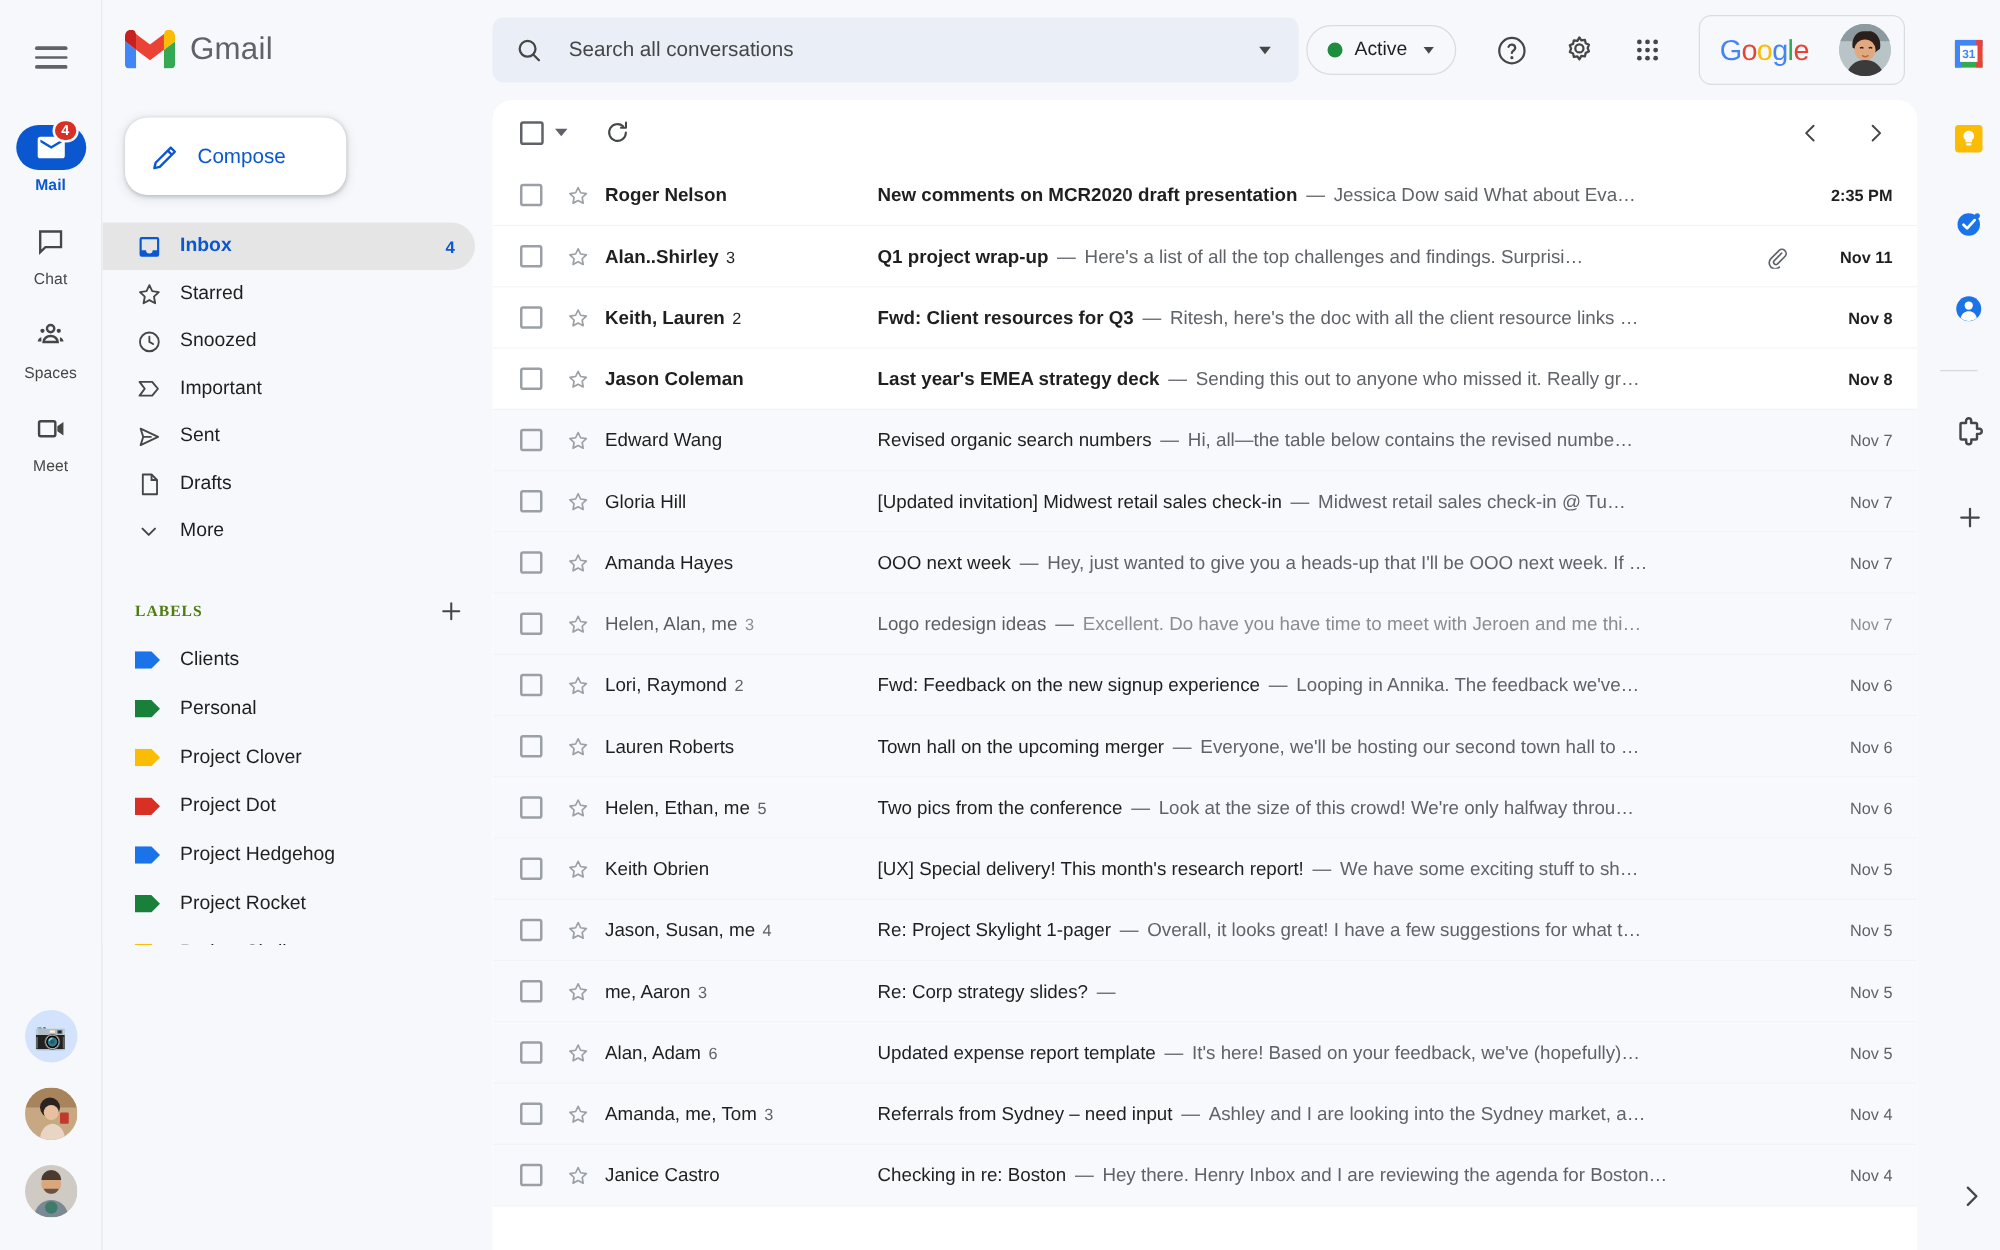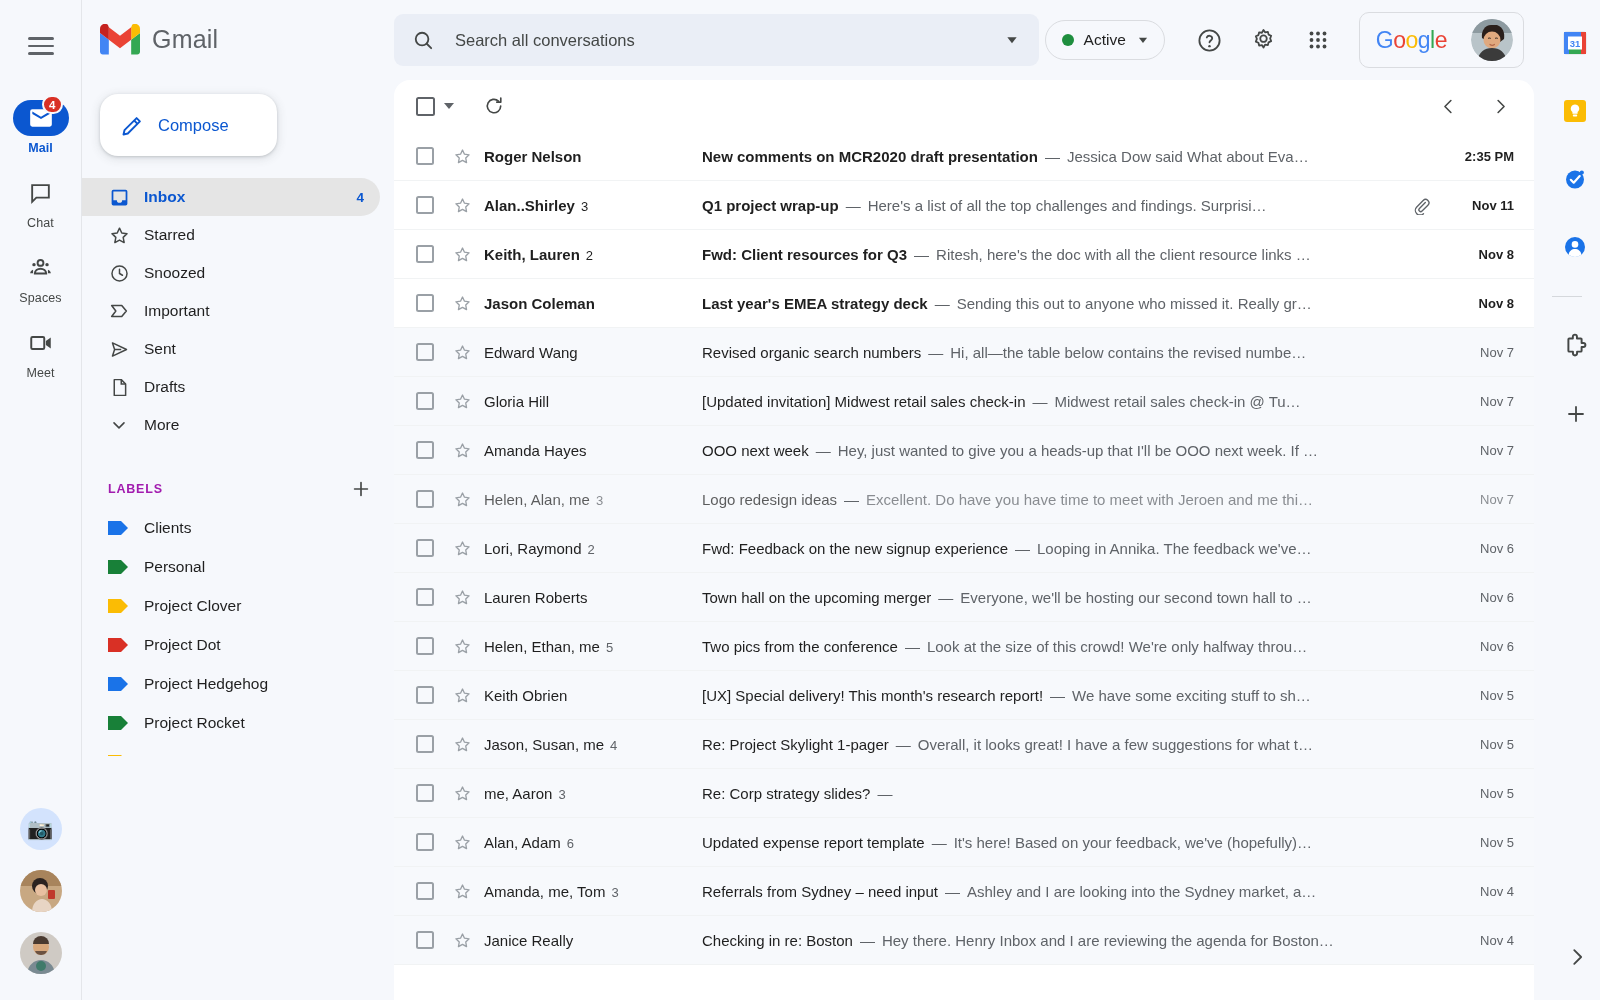--- a/index.html
+++ b/index.html
@@ -66,21 +66,21 @@
   .folder.sel { background: #e5e5e5; }
   .folder .ic { width: 22px; display: flex; align-items: center; justify-content: center; flex: 0 0 22px; }
   .folder .nm { font-size: 15.5px; margin-left: 14px; color: #1f1f1f; }
   .folder.sel .nm { color: #0b57d0; font-weight: 700; }
   .folder .ct { margin-left: auto; font-size: 13.5px; font-weight: 700; color: #0b57d0; padding-right: 16px; }
 
   .labels-head {
     margin-top: 26px; height: 38px; display: flex; align-items: center;
     padding-left: 26px; padding-right: 20px;
   }
-  .labels-title { font-size: 12.5px; font-weight: 700; color: #a21caf; letter-spacing: .8px; }
+  .labels-title { font-size: 12.5px; font-weight: 700; color: #4d7c0f; letter-spacing: .8px; font-family: Liberation Serif, serif; }
   .plus { margin-left: auto; width: 26px; height: 26px; display:flex; align-items:center; justify-content:center; cursor:pointer; }
 
   .label-row { height: 39px; display: flex; align-items: center; padding-left: 26px; cursor: pointer; border-radius: 0 19px 19px 0; }
   .tag { width: 20px; height: 14px; flex: 0 0 20px; }
   .label-name { font-size: 15.5px; color: #1f1f1f; margin-left: 16px; }
   .more-row { height: 39px; display: flex; align-items: center; padding-left: 26px; cursor: pointer; }
   .more-row .nm { font-size: 15.5px; color: #1f1f1f; margin-left: 14px; }
 
   
   .main { flex: 1 1 auto; height: 1000px; display: flex; flex-direction: column; min-width: 0; }
@@ -760,21 +760,21 @@
             <div class="clip"></div>
             <div class="date">Nov 4</div>
           </div>
           <div class="row read">
             <div class="chk"></div>
             <div class="star">
               <svg width="19" height="19" viewBox="0 0 24 24">
                 <path fill="none" stroke="#9aa0a6" stroke-width="1.7" stroke-linejoin="round" d="m12 3.8 2.5 5.3 5.8.8-4.2 4 1 5.8L12 16.9l-5.1 2.8 1-5.8-4.2-4 5.8-.8z"></path>
               </svg>
             </div>
-            <div class="sender">Janice Really</div>
+            <div class="sender">Janice Castro</div>
             <div class="msg">
               <span class="subj">Checking in re: Boston</span>
               <span class="dash">—</span>
               <span class="snip">Hey there. Henry Inbox and I are reviewing the agenda for Boston…</span>
             </div>
             <div class="clip"></div>
             <div class="date">Nov 4</div>
           </div>
         </div>
     </div>

